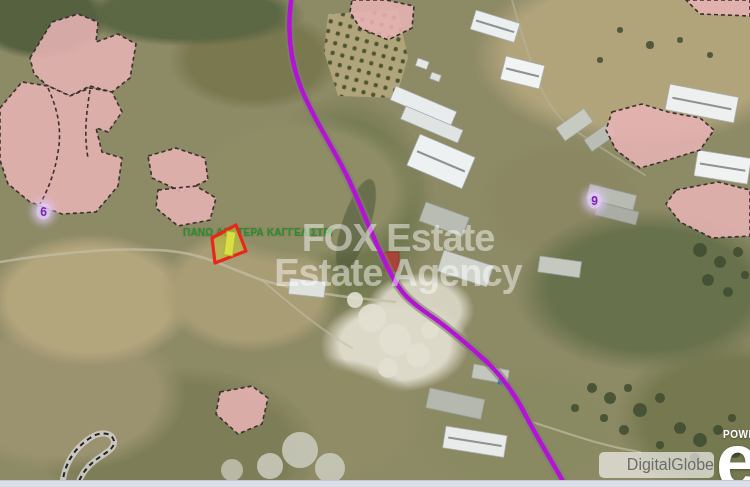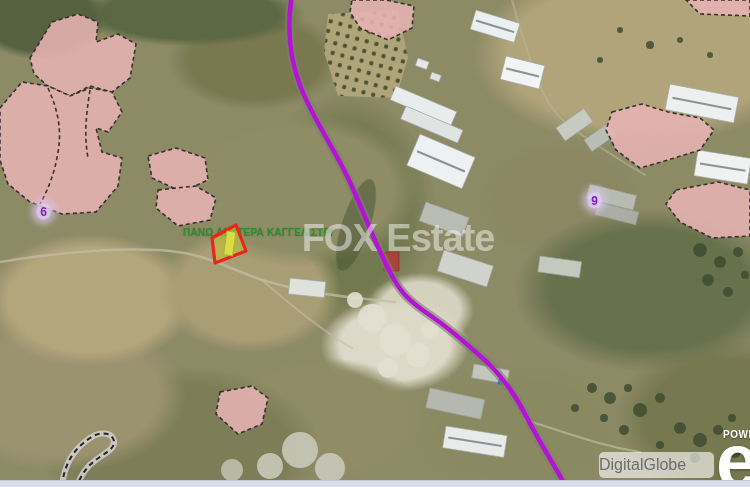--- a/index.html
+++ b/index.html
@@ -31,21 +31,21 @@
              color:rgba(255,255,255,.47);font-weight:bold;white-space:nowrap;
              font-size:38px;letter-spacing:-1px;line-height:1}
   .wm1{top:219px}.wm2{top:254px}
   .marker{position:absolute;z-index:4;width:15px;height:17px;border-radius:50%;
           background:rgba(226,206,244,.85);box-shadow:0 0 7px 4px rgba(222,196,242,.75);
           color:#7d1fb8;font-size:12px;font-weight:bold;display:flex;align-items:center;justify-content:center}
   .marker-6{left:36px;top:203px}
   .marker-9{left:587px;top:192px}
   .attribution{position:absolute;z-index:5;left:599px;top:452px;width:115px;height:26px;
                background:rgba(255,255,255,.62);border-radius:5px;color:#6d6d6d;font-size:16px;
-               display:flex;align-items:center;justify-content:flex-start}
+               display:flex;align-items:center;justify-content:flex-end}
   .powered{position:absolute;z-index:5;left:723px;top:429px;color:#fff;font-weight:bold;
            font-size:10px;letter-spacing:.5px;white-space:nowrap;text-shadow:0 1px 2px rgba(0,0,0,.45)}
   .provider-e{position:absolute;z-index:5;left:716px;top:423px;color:#fff;font-weight:bold;
               font-size:76px;line-height:1;text-shadow:0 1px 3px rgba(0,0,0,.35)}
   .bottom-strip{position:absolute;z-index:6;left:0;bottom:0;height:6px;width:100%;
                 background:#d9dee8;border-top:1px solid #c3c9d6}
 </style>
 </head>
 <body>
 
@@ -215,20 +215,21 @@
 
     <g>
       <polygon points="212,238 236,225 246,251 215,263" fill="rgba(198,198,52,0.55)" stroke="#e8261c" stroke-width="3.2" stroke-linejoin="round"></polygon>
       <g transform="translate(227,231) rotate(8)">
         <rect width="9" height="24" fill="#d9de46" stroke="#aeb330" stroke-width="1"></rect>
       </g>
     </g>
   </svg>
 
   <div class="watermark wm1">FOX Estate</div>
+  <div class="watermark wm2">Estate Agency</div>
 
   <div class="marker marker-6">
     <span>6</span>
   </div>
   <div class="marker marker-9">
     <span>9</span>
   </div>
 
   <div class="attribution">
     <span>DigitalGlobe</span>

